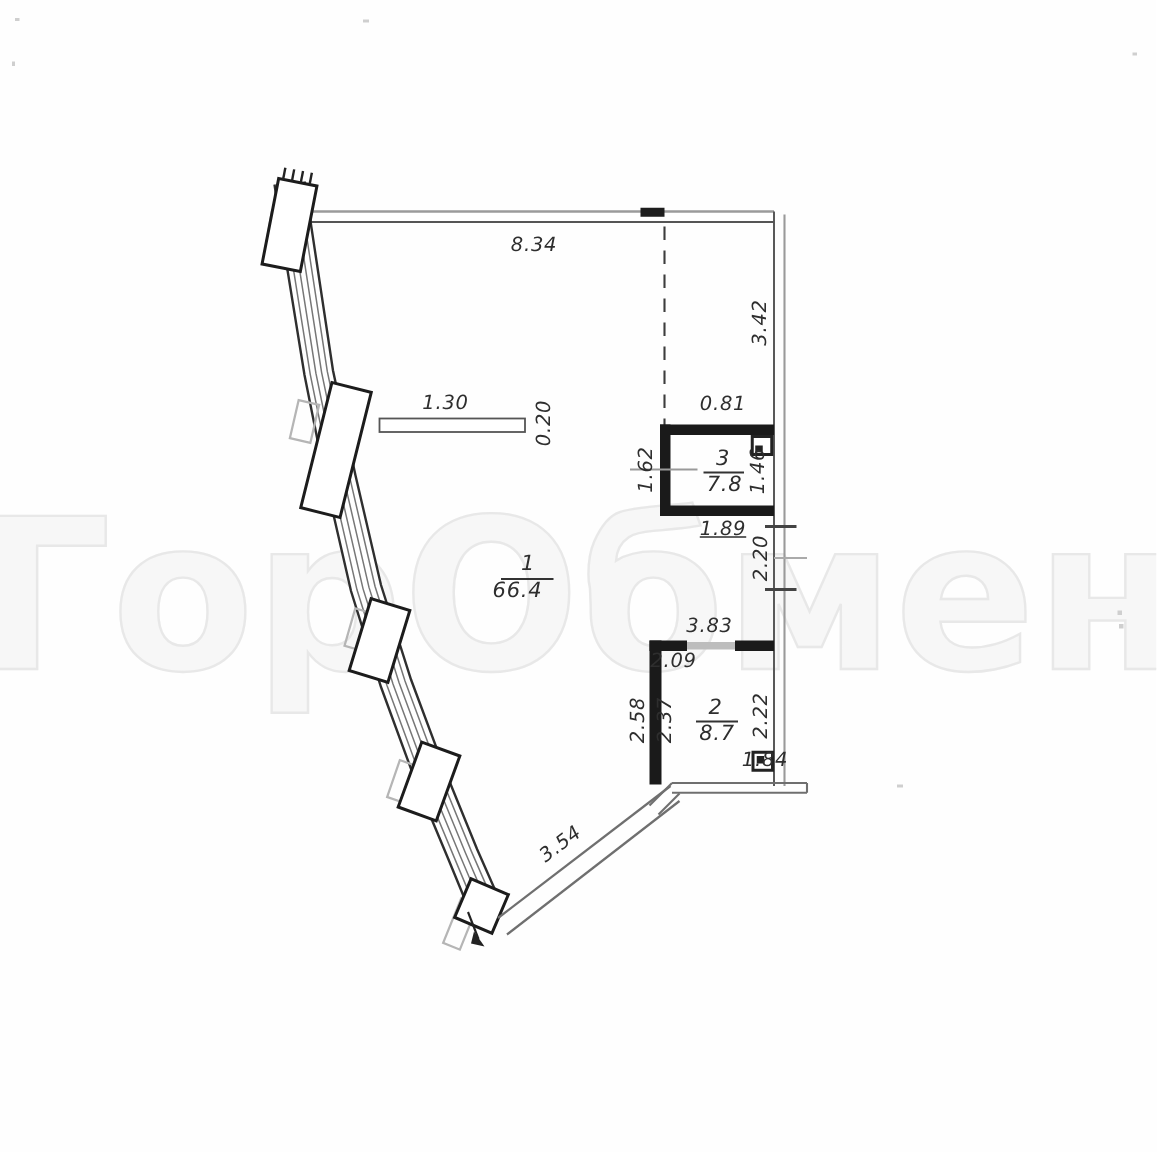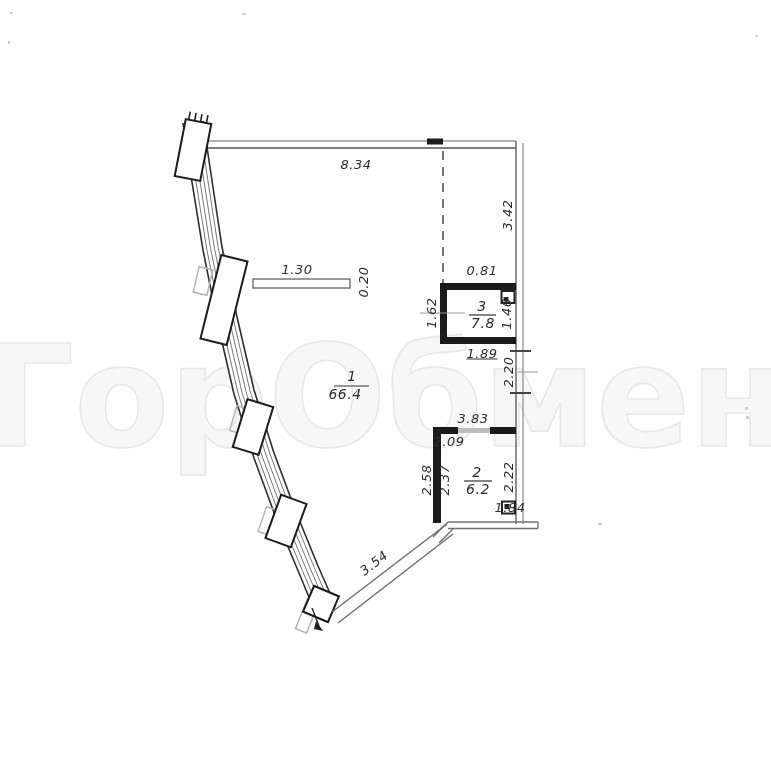--- a/index.html
+++ b/index.html
@@ -184,15 +184,15 @@
 
   <div class="dim d37" style="left:374px;top:563px;">3.54</div>
 
   <div class="dim room" style="left:352px;top:376px;">1</div>
   <div class="dim room" style="left:345px;top:394px;">66.4</div>
 
   <div class="dim room" style="left:482px;top:306px;">3</div>
   <div class="dim room" style="left:483px;top:323px;">7.8</div>
 
   <div class="dim room" style="left:477px;top:472px;">2</div>
-  <div class="dim room" style="left:478px;top:489px;">6.2</div>
+  <div class="dim room" style="left:478px;top:489px;">8.7</div>
 
 </div>
 
 </body></html>

